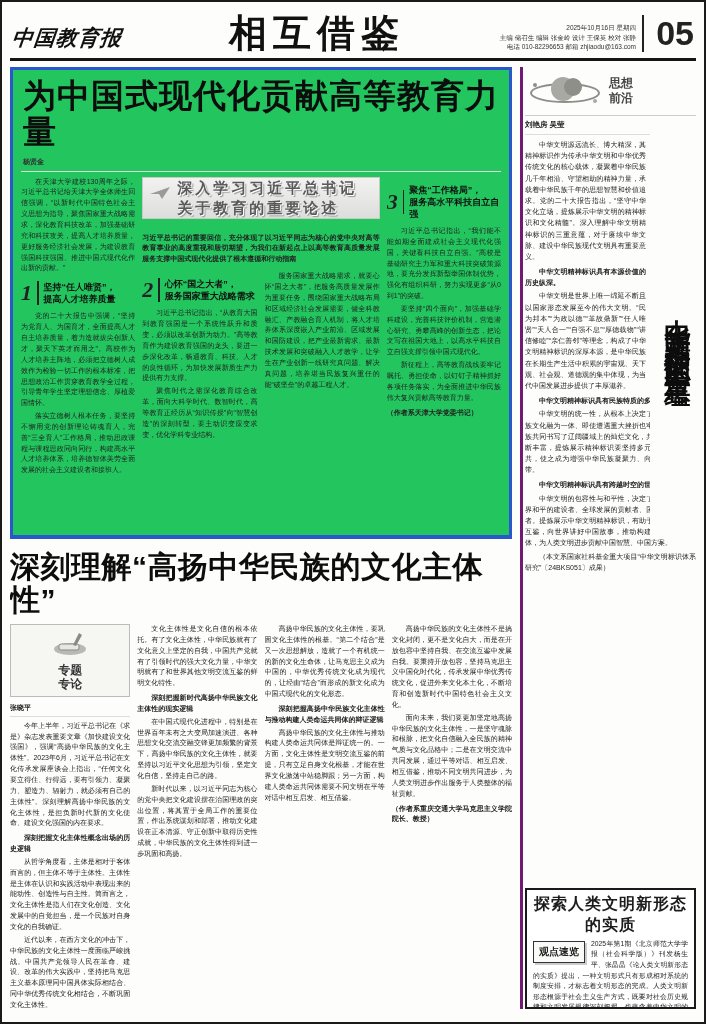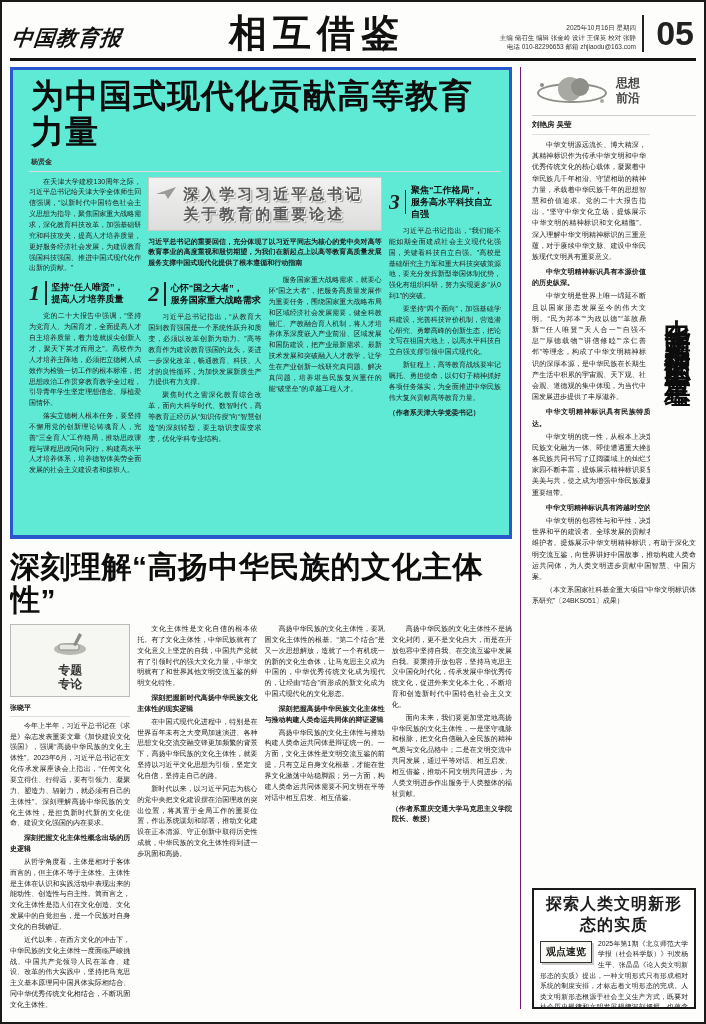--- a/index.html
+++ b/index.html
@@ -9,30 +9,30 @@
   
   .masthead { display:flex; align-items:flex-end; height:48px; padding:2px 2px 4px 2px; }
   .logo { width:150px; font-family:"Liberation Serif",serif; font-size:21px; font-weight:bold; font-style:italic; letter-spacing:1px; color:#111; transform:skewX(-6deg); }
   .weekly-title { flex:1; text-align:center; font-family:"Liberation Serif",serif; font-size:38px; font-weight:bold; letter-spacing:6px; color:#111; line-height:1; }
   .head-meta { width:170px; text-align:right; font-size:6.5px; color:#333; line-height:1.5; padding-right:6px; }
   .pagenum { width:52px; font-size:34px; font-weight:bold; color:#222; border-left:2px solid #222; text-align:right; line-height:1.1; }
   .head-rule { border-bottom:3px solid #151515; margin:2px 0 6px 0; }
 
   .cols-wrap { display:flex; gap:8px; height:942px; }
   .left-zone { flex:1; display:flex; flex-direction:column; }
-  .right-zone { width:176px; border-left:1px solid #701a75; padding-left:11px; display:flex; flex-direction:column; }
-
-  
-  .lead-box { border:3px solid #2b57cc; border-bottom-width:4px; height:472px; padding:4px 8px 6px 16px; background:#5eead4; }
+  .right-zone { width:176px; border-left:3px solid #701a75; padding-left:2px; display:flex; flex-direction:column; }
+
+  
+  .lead-box { border:3px solid #2b57cc; border-bottom-width:4px; height:472px; padding:4px 8px 6px 8px; background:#22c55e; }
   .lead-headline { font-size:33px; font-weight:bold; letter-spacing:1px; color:#0d0d0d; text-align:left; padding:4px 2px 6px 2px; line-height:1.1; }
   .lead-byline { font-size:7px; font-weight:bold; color:#333; padding:0 2px 4px 2px; border-bottom:1px solid #ddd; margin-bottom:5px; }
   .lead-body { display:flex; gap:7px; height:378px; overflow:hidden; }
   .lcol { flex:1; overflow:hidden; }
   .mid-wrap { flex:2.08; display:flex; flex-direction:column; overflow:hidden; }
-  .banner { position:relative; background:linear-gradient(180deg,#f2f2f0,#dddddb); border:1px solid #c9c9c6; height:54px; display:flex; flex-direction:column; justify-content:center; padding-left:34px; margin-bottom:6px; }
+  .banner { position:relative; background:linear-gradient(180deg,#f2f2f0,#dddddb); border:1px solid #c9c9c6; height:42px; display:flex; flex-direction:column; justify-content:center; padding-left:34px; margin-bottom:14px; }
   .banner .bl { font-size:15px; font-weight:bold; letter-spacing:3px; color:#5a5a5a; text-shadow:1px 1px 0 #fff, 2px 2px 1px #9a9a9a; line-height:1.3; }
   .plane { position:absolute; left:6px; top:8px; }
   .lead-intro { font-size:7px; font-weight:bold; line-height:1.55; text-align:justify; color:#222; margin-bottom:6px; }
   .two-cols { display:flex; gap:7px; flex:1; overflow:hidden; }
   .sec-head { display:flex; align-items:center; gap:5px; margin:7px 0 6px 0; }
   .sec-num { font-family:"Liberation Serif",serif; font-style:italic; font-size:22px; font-weight:bold; color:#222; line-height:1; }
   .sec-div { width:1.5px; height:24px; background:#222; }
   .sec-title { font-size:9px; font-weight:bold; line-height:1.35; color:#111; }
   .lcol p, .two-cols p, .mcol p { font-size:7px; line-height:1.55; text-align:justify; text-indent:14px; color:#222; margin-bottom:2px; }
   .attribution { font-size:7px; font-weight:bold; text-align:right; margin-top:4px; text-indent:0 !important; }

